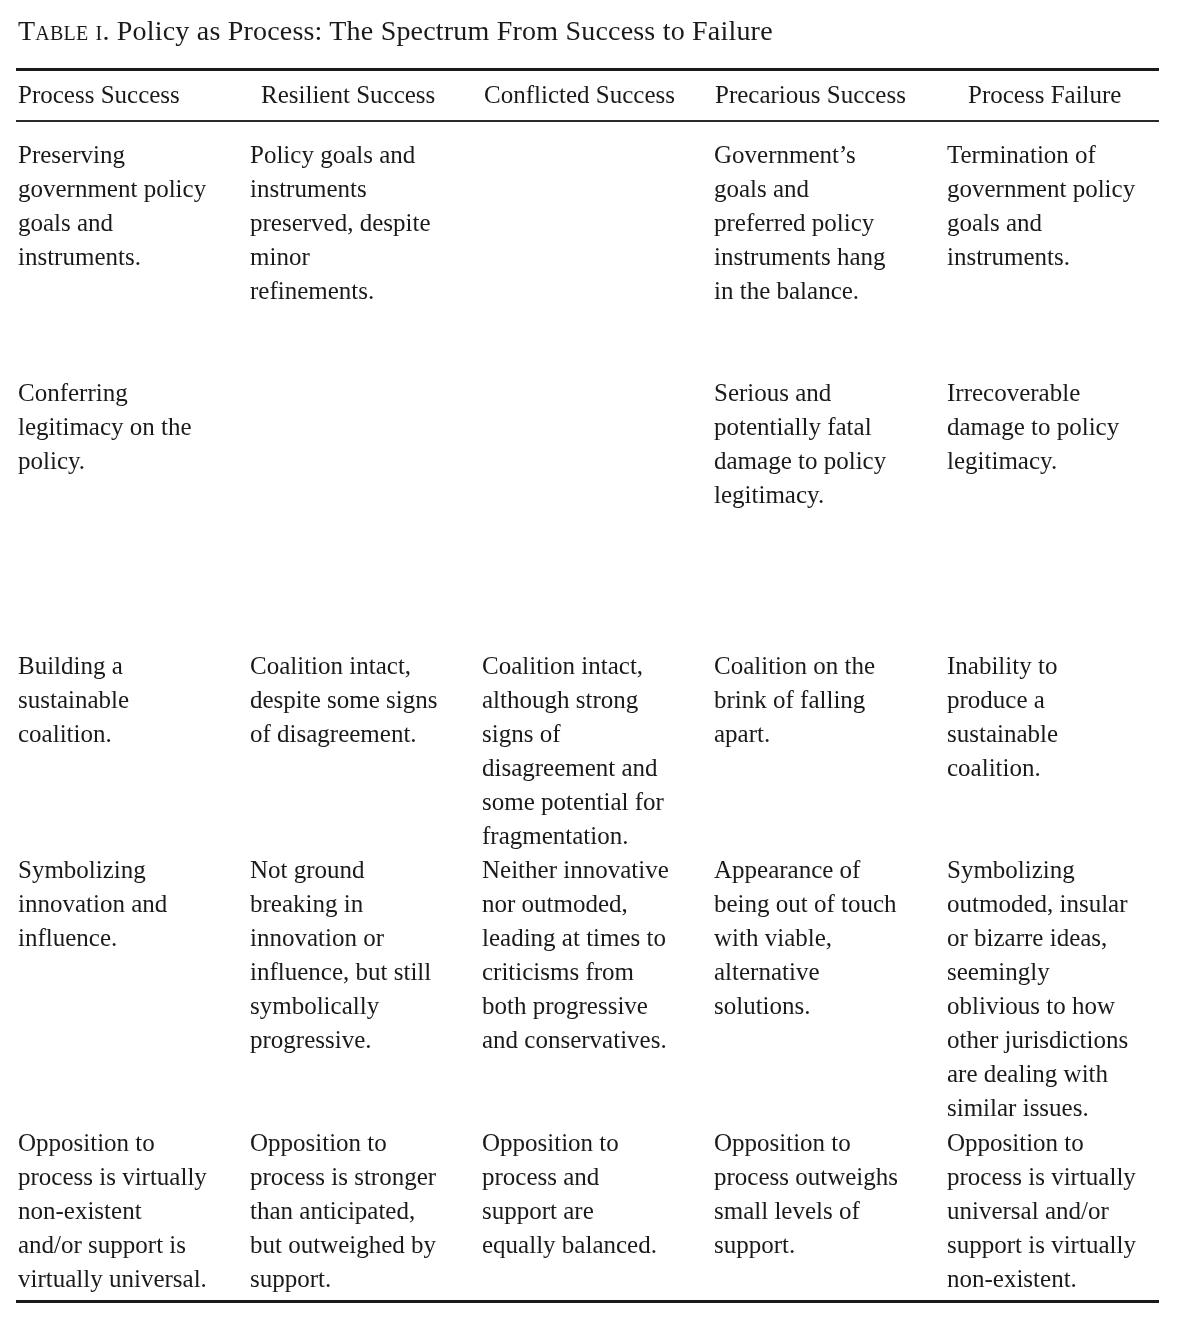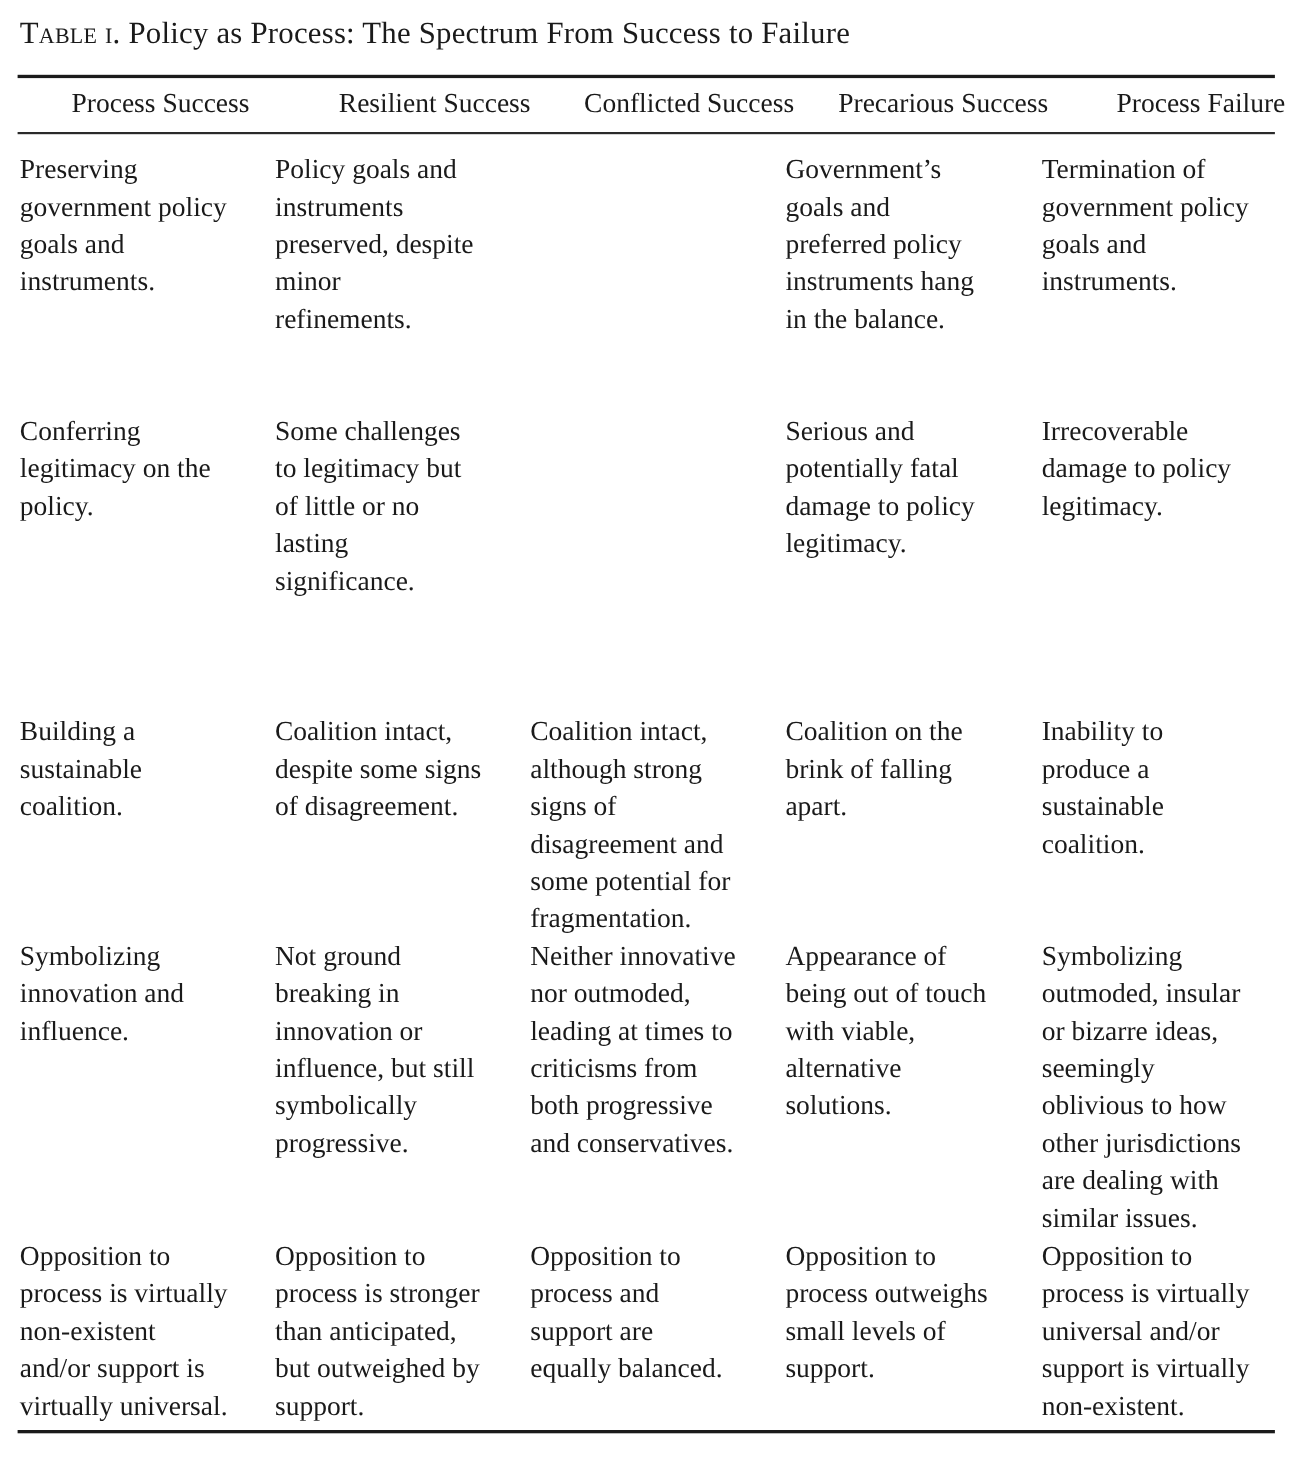--- a/index.html
+++ b/index.html
@@ -50,21 +50,20 @@
     top: 1300px;
     height: 3px;
     background: #1a1a1a;
   }
   .header-row {
     position: absolute;
     top: 78px;
     left: 0;
     width: 970px;
     height: 34px;
-    margin-left: 47px;
   }
   .header-cell {
     position: absolute;
     top: 0;
     font-size: 25px;
     line-height: 34px;
     white-space: nowrap;
   }
   .body {
     position: absolute;
@@ -133,25 +132,20 @@
 in the balance.</div>
     <div class="cell c4">Termination of
 government policy
 goals and
 instruments.</div>
   </div>
   <div class="row" style="height:273px;">
     <div class="cell c0">Conferring
 legitimacy on the
 policy.</div>
-    <div class="cell c1">Some challenges
-to legitimacy but
-of little or no
-lasting
-significance.</div>
     <div class="cell c3">Serious and
 potentially fatal
 damage to policy
 legitimacy.</div>
     <div class="cell c4">Irrecoverable
 damage to policy
 legitimacy.</div>
   </div>
   <div class="row" style="height:204px;">
     <div class="cell c0">Building a

